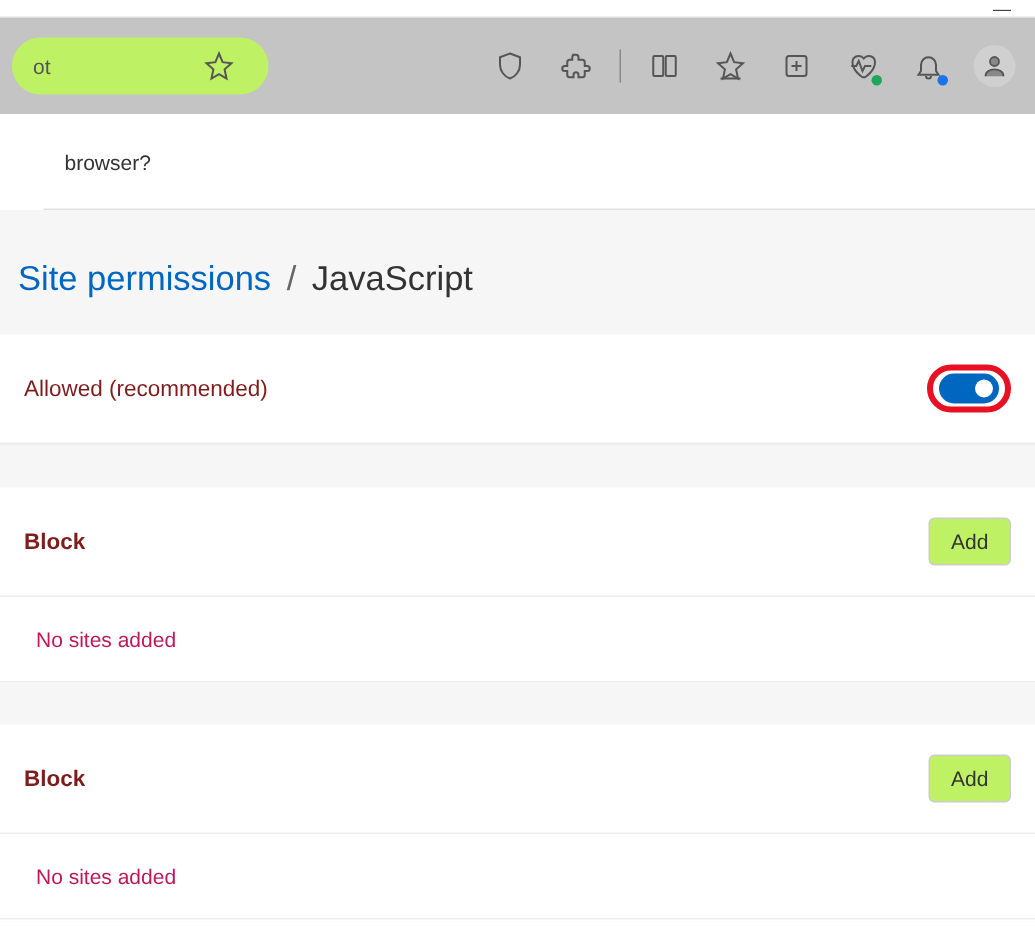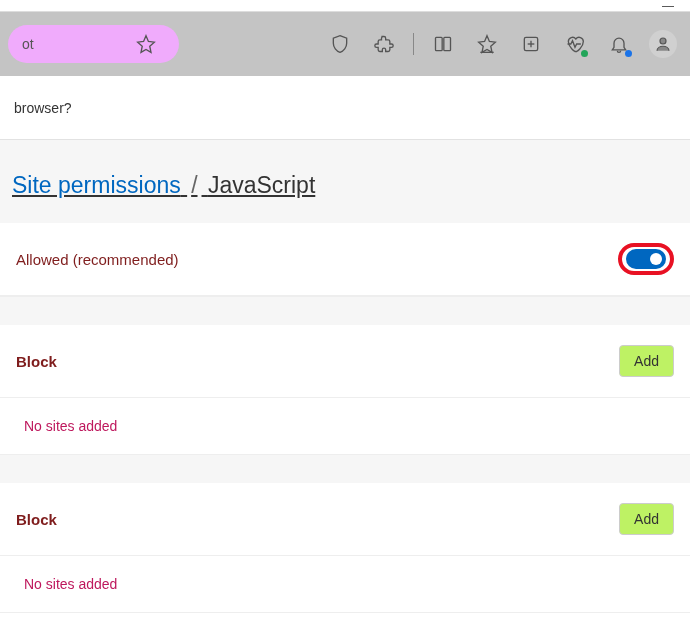--- a/index.html
+++ b/index.html
@@ -2,42 +2,42 @@
 <html><head>
   <meta charset="utf-8">
   <style>
     * { margin: 0; padding: 0; box-sizing: border-box; }
     body { font-family: "Segoe UI", -apple-system, sans-serif; background: #fff; width: 690px; height: 617px; overflow: hidden; }
     
     .titlebar { height: 12px; background:#fff; border-bottom:1px solid #ddd; display:flex; justify-content:flex-end; align-items:center; padding-right:16px; gap:24px; }
     .win-btn { font-size:12px; color:#444; cursor:pointer; }
     
     .toolbar { height: 64px; background: #c4c4c4; display:flex; align-items:center; padding:0 8px; }
-    .urlbox { background:#f0abfc; border-radius:20px; height:38px; flex:1; display:flex; align-items:center; padding:4px 14px; max-width:310px; justify-content:space-between; }
+    .urlbox { background:#bef264; border-radius:20px; height:38px; flex:1; display:flex; align-items:center; padding:4px 14px; max-width:310px; justify-content:space-between; }
     .urltext { color:#555; font-size:14px; }
     .icon-btn { width:38px; height:38px; display:flex; align-items:center; justify-content:center; color:#555; cursor:pointer; position:relative; }
     .icon-btn svg { width:20px; height:20px; stroke:#555; stroke-width:1.6; fill:none; }
     .sep { width:1px; height:22px; background:#888; margin:0 4px; }
     .spacer { flex:1; }
     .icon-row { display:flex; align-items:center; gap:6px; }
     .dot { position:absolute; width:7px; height:7px; border-radius:50%; bottom:6px; right:6px; }
     .dot.green { background:#22a559; }
     .dot.blue { background:#1a73e8; }
     .avatar { width:28px; height:28px; border-radius:50%; background:#d0d0d0; display:flex; align-items:center; justify-content:center; }
     .avatar svg { width:18px; height:18px; fill:#888; }
     
-    .promptbar { height:64px; background:#fff; border-bottom:1px solid #e2e2e2; display:flex; align-items:center; padding:0 14px; justify-content:space-between; }
+    .promptbar { height:64px; background:#fff; border-bottom:1px solid #e2e2e2; display:flex; align-items:center; padding:0 14px; justify-content:space-between;margin-left:29px; }
     .prompt-text { color:#333; font-size:14px; }
     .prompt-actions { display:flex; gap:10px; }
     .btn { height:36px; padding:0 18px; border-radius:4px; font-size:14px; font-weight:600; border:none; cursor:pointer; display:flex; align-items:center; }
     .btn-primary { background:#0067c0; color:#fff; }
     .btn-secondary { background:#f0f0f0; color:#333; }
     
     .content { background:#f6f6f6; padding:32px 0 0 0; }
-    .breadcrumb { padding:0 14px 24px 12px; font-size:23px; color:#333;text-decoration:underline; }
+    .breadcrumb { padding:0 14px 24px 12px; font-size:23px; color:#333; }
     .breadcrumb .link { color:#0067c0; cursor:pointer; }
     .breadcrumb .slash { color:#666; margin:0 4px; }
     
     .section { background:#fff; border-bottom:1px solid #eee; }
     .row { display:flex; align-items:center; justify-content:space-between; padding:20px 16px; border-bottom:1px solid #eee; }
     .row-title { font-size:15px; color:#7f1d1d; }
     .row-title.bold { font-weight:600; }
     .empty { padding:20px 24px; color:#be185d; font-size:14px; }
     
     .highlight-ring { border:4px solid #e81123; border-radius:22px; padding:2px 4px; display:inline-flex; }

